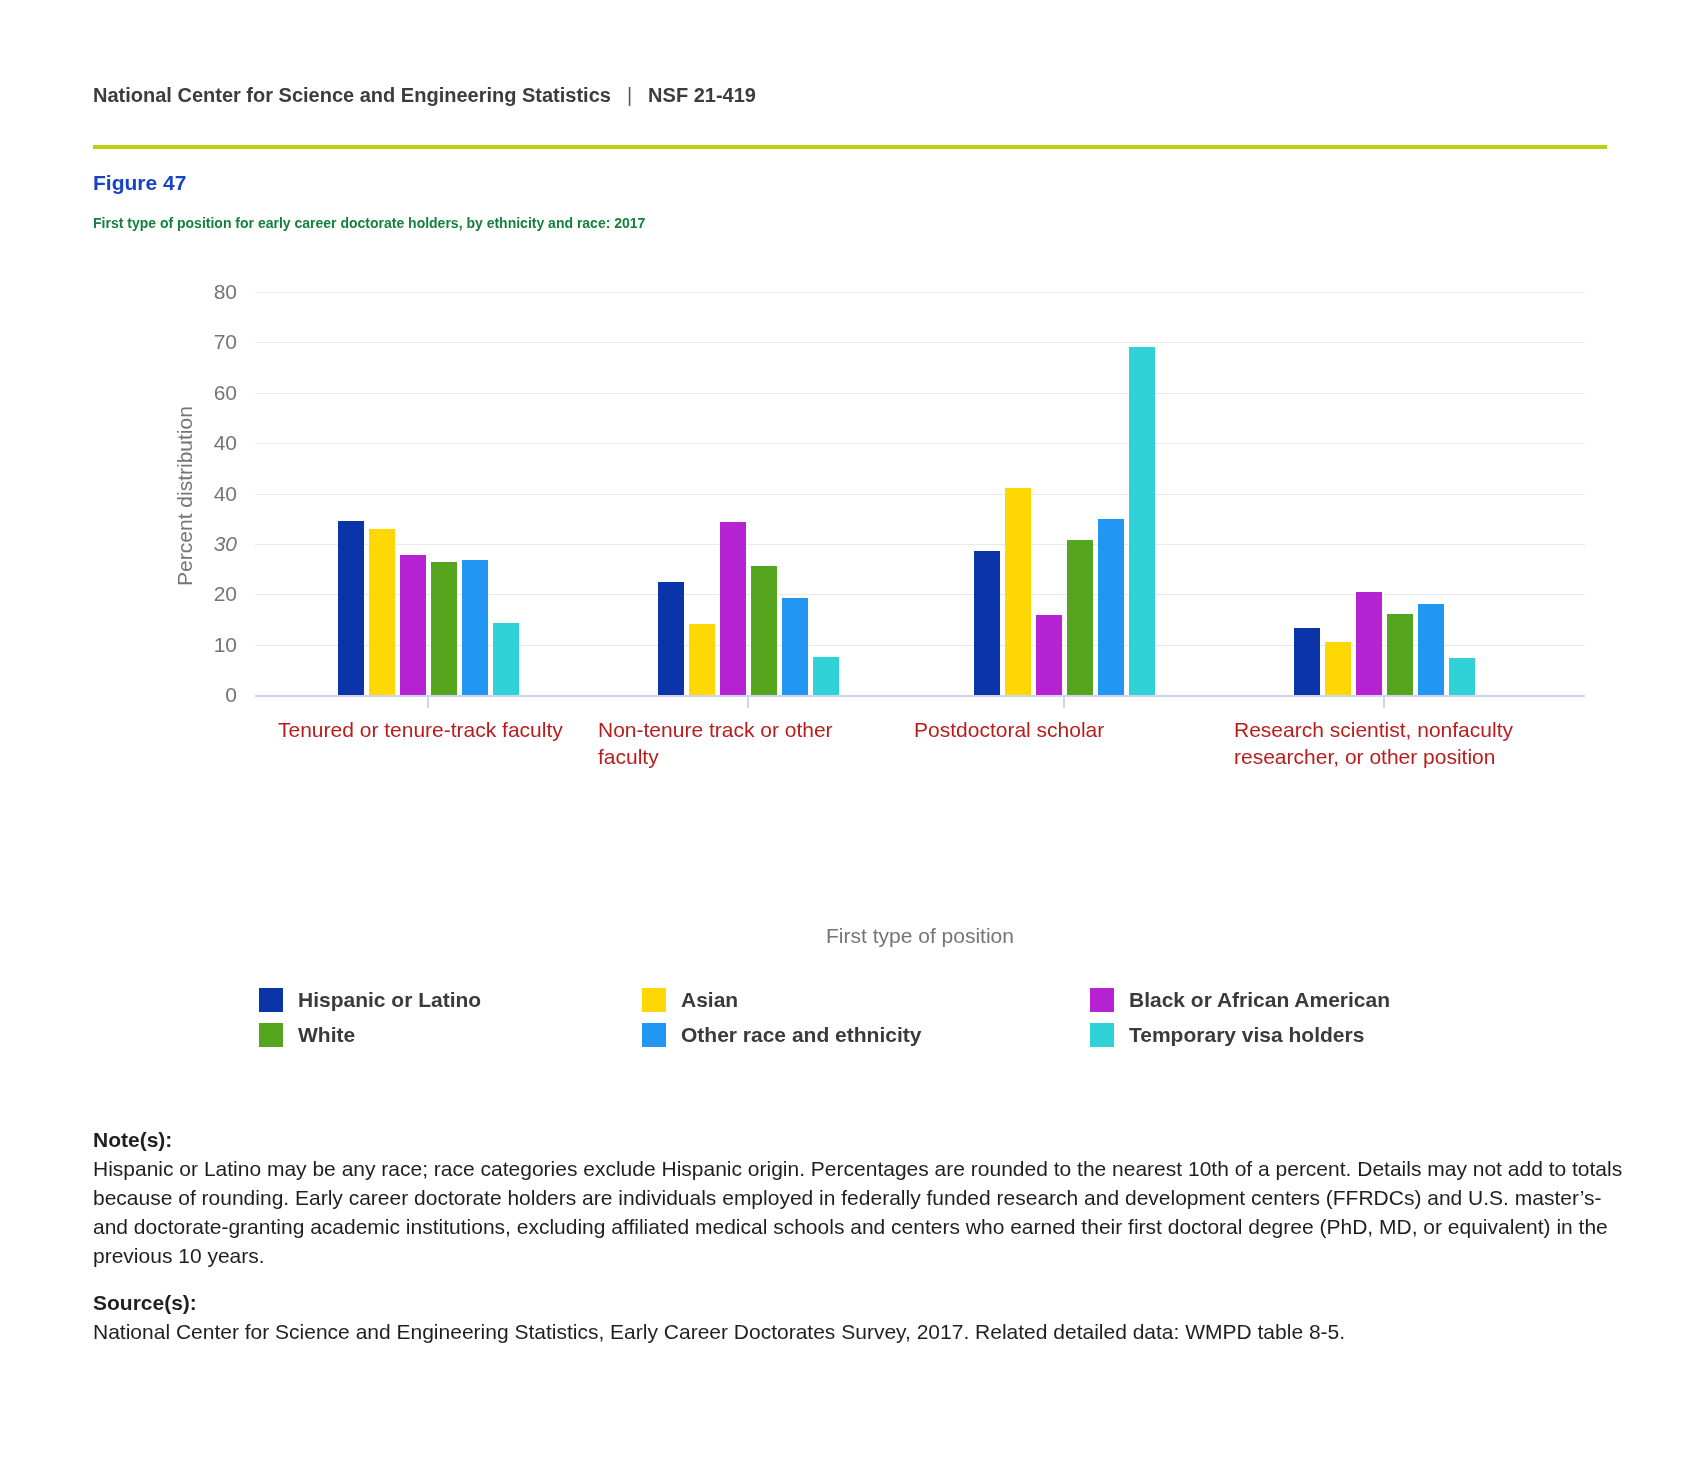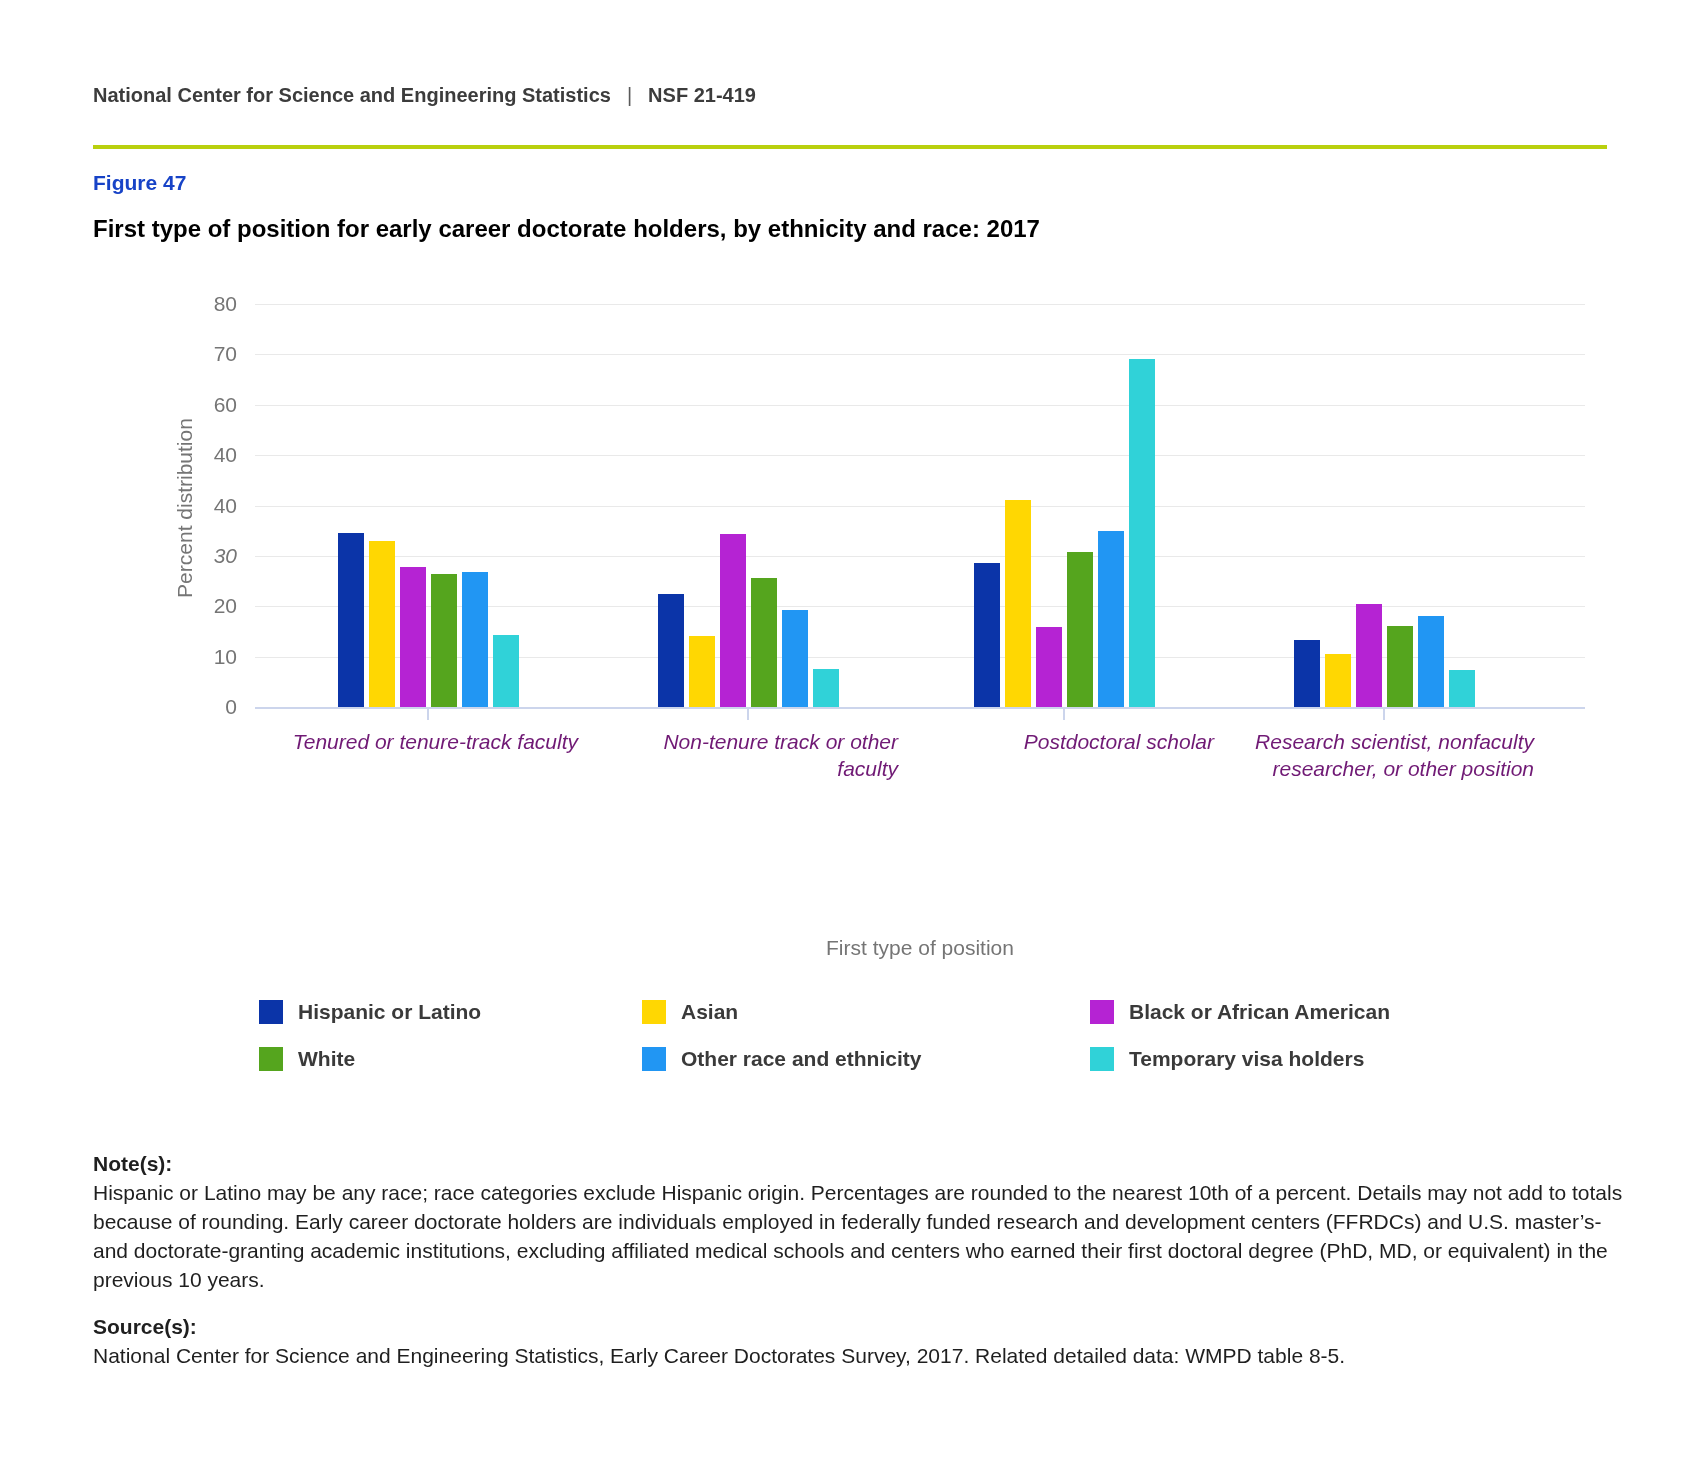--- a/index.html
+++ b/index.html
@@ -14,21 +14,21 @@
   .doc-header {
     display: flex; align-items: baseline; gap: 16px;
     font-size: 20px; font-weight: bold; color: #3c3c3c;
   }
   .doc-header .sep { color: #5a5a5a; font-weight: normal; }
 
   .divider { height: 4px; width: 1514px; background: #b9d00e; margin-top: 38px; }
 
   .figure-label { margin-top: 22px; font-size: 21px; font-weight: bold; color: #1743c7; }
 
-  .figure-title { margin: 20px 0 0 0; font-size: 24px; font-weight: bold; color: #000000; }
+  .figure-title { margin: 20px 0 0 0; font-size: 14px; font-weight: bold; color: #15803d; }
 
   
   .chart-wrap { position: relative; margin-top: 61px; height: 680px; }
 
   .y-axis-title {
     position: absolute; left: 92px; top: 204px; white-space: nowrap;
     transform: translate(-50%, -50%) rotate(-90deg);
     font-size: 21px; color: #757575;
   }
   .ytick-label {
@@ -37,32 +37,32 @@
   }
   .plot { position: absolute; left: 162px; top: 0; width: 1330px; height: 403px; }
   .gridline { position: absolute; left: 0; width: 100%; height: 1px; background: #e9e9e9; }
   .baseline { position: absolute; left: 0; bottom: -2px; width: 100%; height: 2px; background: #ccd5ec; }
   .xtick { position: absolute; top: 403px; width: 2px; height: 13px; background: #ccd5ec; }
   .bar-group { position: absolute; bottom: 0; display: flex; align-items: flex-end; gap: 5px; }
   .bar { width: 26px; }
 
   .x-labels { position: absolute; left: 162px; top: 424px; width: 1330px; height: 110px; }
   .x-label {
-    position: absolute; width: 300px; text-align: right;
-    font-size: 21px; line-height: 27px; color: #701a75; font-style: italic;
+    position: absolute; width: 300px; text-align: left;
+    font-size: 21px; line-height: 27px; color: #b91c1c;
   }
   .x-axis-title {
     position: absolute; left: 162px; top: 632px; width: 1330px;
     text-align: center; font-size: 21px; color: #757575;
   }
 
   
   .legend {
     margin: 16px 0 0 166px;
-    display: grid; grid-template-columns: 383px 448px auto; row-gap: 23px;
+    display: grid; grid-template-columns: 383px 448px auto; row-gap: 11px;
   }
   .legend-item { display: flex; align-items: center; gap: 15px; }
   .legend-swatch { width: 24px; height: 24px; flex: 0 0 auto; }
   .legend-label { font-size: 21px; font-weight: bold; color: #3a3a3a; }
 
   
   .notes { margin-top: 78px; max-width: 1545px; font-size: 21px; line-height: 29px; color: #1f1f1f; }
   .notes .heading { font-weight: bold; }
   .source { margin-top: 18px; max-width: 1545px; font-size: 21px; line-height: 29px; color: #1f1f1f; }
   .source .heading { font-weight: bold; }

